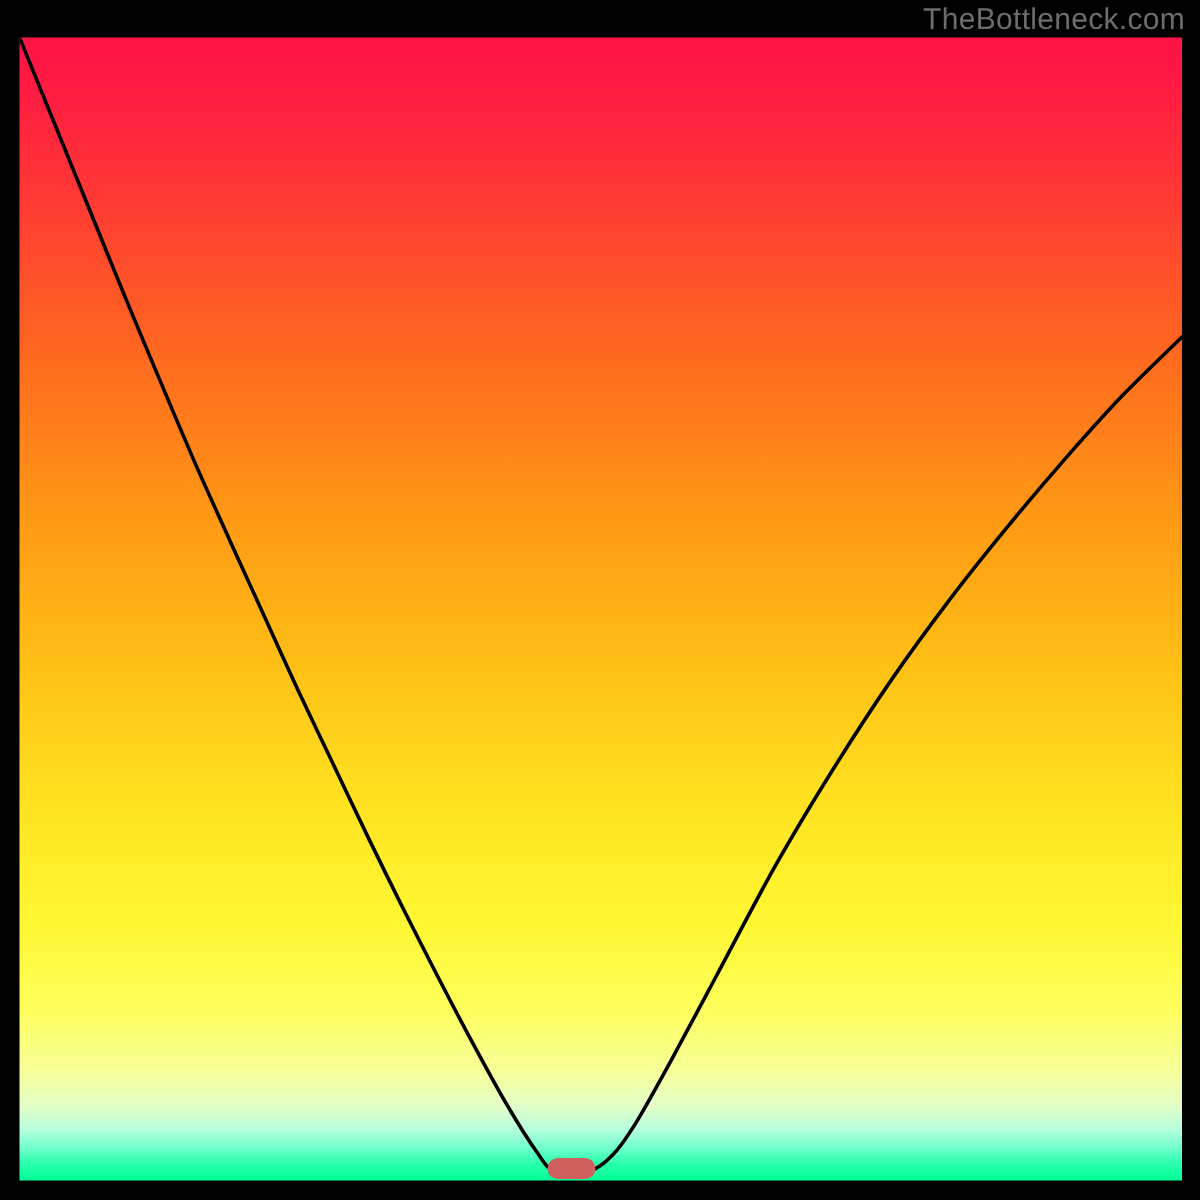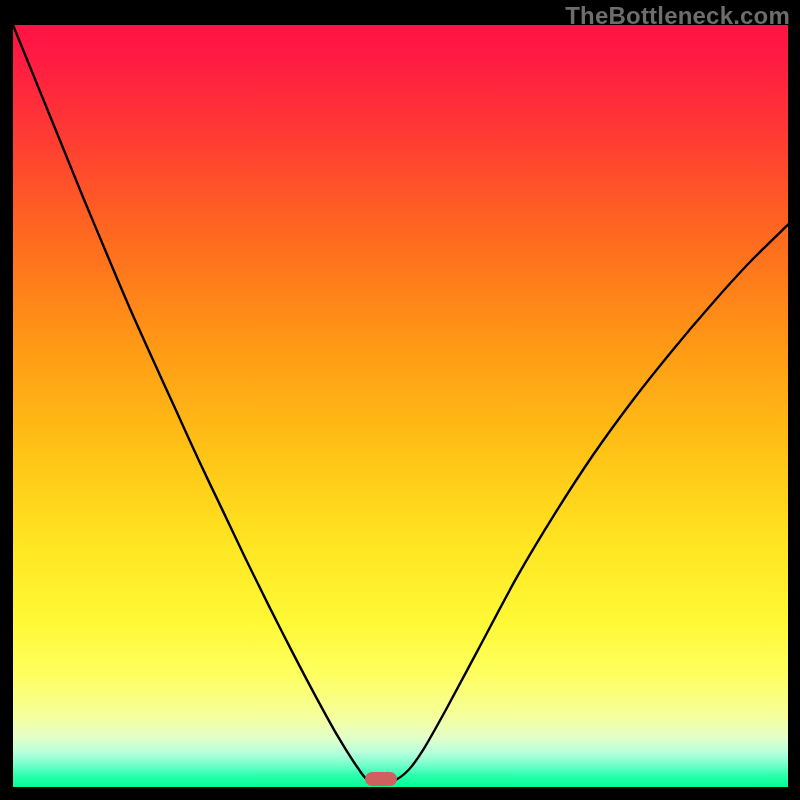--- a/index.html
+++ b/index.html
@@ -62,22 +62,22 @@
     height: 14px;
     border-radius: 7px;
     background: #d06060;
     transform: translate(-50%, -50%);
   }
   .watermark {
     position: absolute;
     top: 2px;
     right: 10px;
     color: #6d6d6d;
-    font-size: 24px;
-    font-weight: 700;
+    font-size: 20px;
+    font-weight: 400;
     letter-spacing: 0.2px;
     user-select: none;
   }
 </style>
 </head>
 <body>
 
 <div class="stage">
 
   <div class="watermark">TheBottleneck.com</div>

